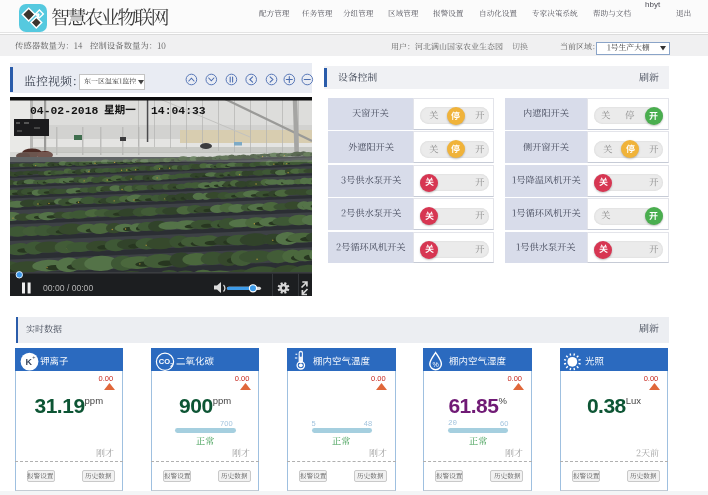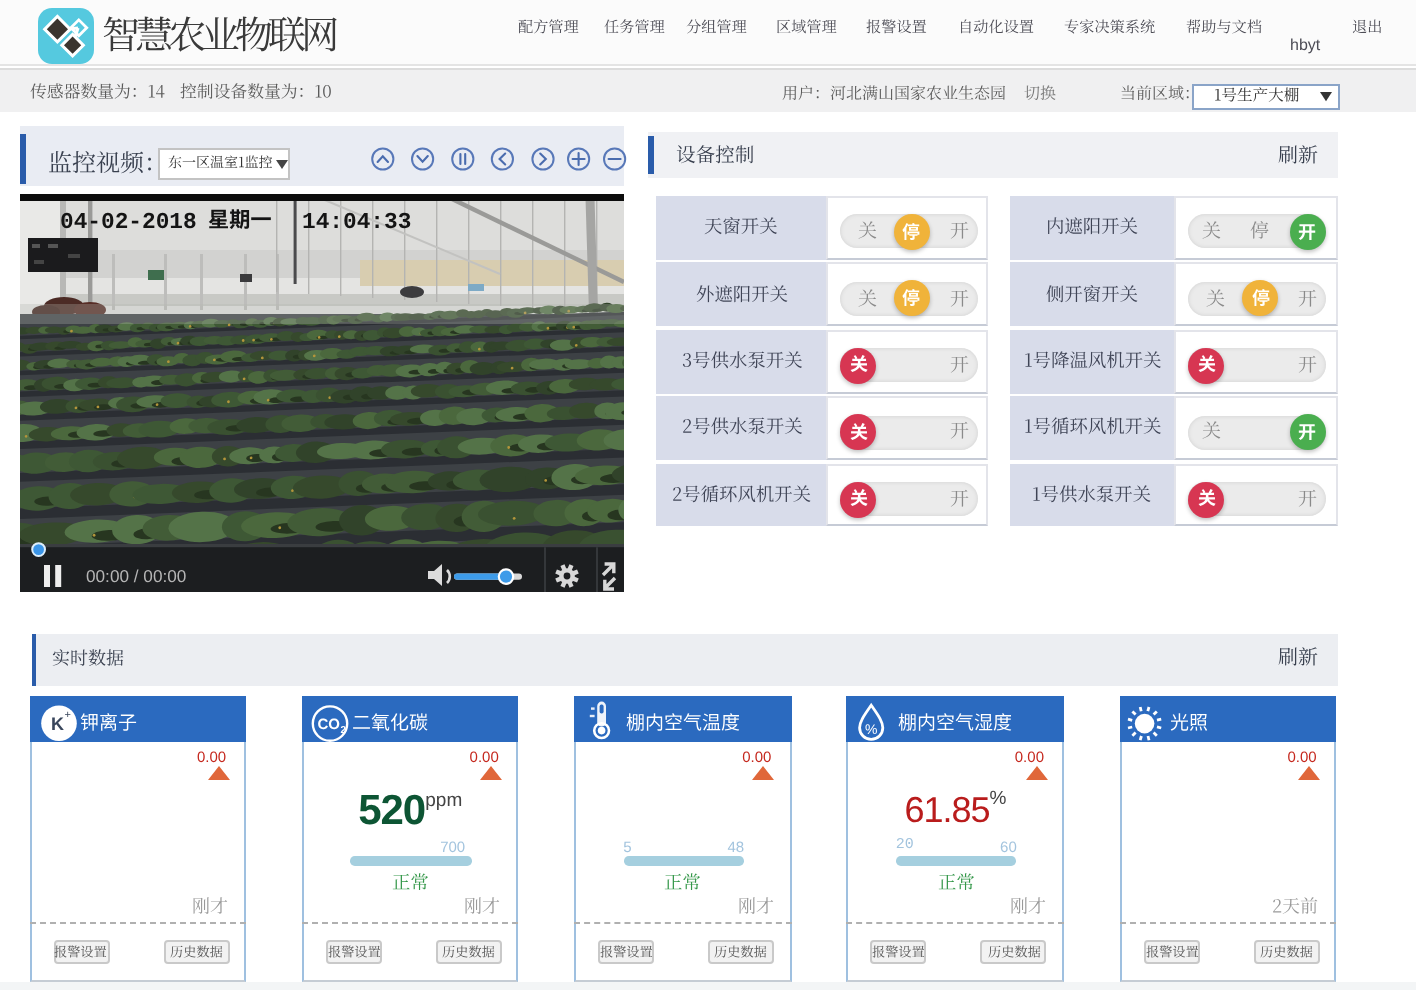--- a/index.html
+++ b/index.html
@@ -91,21 +91,21 @@
     </svg>
     <svg style="position:absolute;left:593.0px;top:10.0px;overflow:visible" width="38.0" height="7.6">
       <g transform="translate(0 6.08) scale(0.00760 -0.00760)" fill="#4d4d56">
         <use href="#gs5E2E" transform="translate(0 0)"></use>
         <use href="#gs52A9" transform="translate(1000 0)"></use>
         <use href="#gs4E0E" transform="translate(2000 0)"></use>
         <use href="#gs6587" transform="translate(3000 0)"></use>
         <use href="#gs6863" transform="translate(4000 0)"></use>
       </g>
     </svg>
-    <div class="abs" style="left:645px;top:18px;font-size:8px;color:#4d4d56">hbyt</div>
+    <div class="abs" style="left:645px;top:0;font-size:8px;color:#4d4d56">hbyt</div>
     <svg style="position:absolute;left:676.0px;top:10.0px;overflow:visible" width="15.2" height="7.6">
       <g transform="translate(0 6.08) scale(0.00760 -0.00760)" fill="#4d4d56">
         <use href="#gs9000" transform="translate(0 0)"></use>
         <use href="#gs51FA" transform="translate(1000 0)"></use>
       </g>
     </svg>
     <svg style="position:absolute;left:15.0px;top:42.3px;overflow:visible" width="67.4" height="8.4">
       <g transform="translate(0 6.72) scale(0.00840 -0.00840)" fill="#5a5a5a">
         <use href="#gs4F20" transform="translate(0 0)"></use>
         <use href="#gs611F" transform="translate(1000 0)"></use>
@@ -1145,20 +1145,21 @@
       <g transform="translate(0 7.60) scale(0.00950 -0.00950)" fill="#fff">
         <use href="#gn94BE" transform="translate(0 0)"></use>
         <use href="#gn79BB" transform="translate(1000 0)"></use>
         <use href="#gn5B50" transform="translate(2000 0)"></use>
       </g>
     </svg>
     <div class="abs" style="left:83.1px;top:373.5px;width:30px;text-align:right;font-size:7.5px;color:#c5271d;font-family:'Liberation Sans'">0.00</div>
     <svg class="abs" style="left:103.6px;top:383px" width="11" height="8">
       <path d="M5.5 0 L11 7 L0 7 Z" fill="#e0673a"></path>
     </svg>
+    <div class="abs" style="left:14.5px;top:394px;width:108.6px;text-align:center;font-family:'Liberation Sans'"><span style="font-size:21px;font-weight:bold;color:#0d5534;letter-spacing:-0.5px">31.19</span><span style="font-size:9.5px;color:#444;vertical-align:9px">ppm</span></div>
     <svg style="position:absolute;left:96.1px;top:448.5px;overflow:visible" width="18.0" height="9.0">
       <g transform="translate(0 7.20) scale(0.00900 -0.00900)" fill="#999">
         <use href="#gs521A" transform="translate(0 0)"></use>
         <use href="#gs624D" transform="translate(1000 0)"></use>
       </g>
     </svg>
     <div class="abs" style="left:14.5px;top:460.5px;width:108.6px;border-top:1px dashed #b0b0b0"></div>
     <div class="abs" style="left:26.5px;top:470.3px;width:28px;height:11.5px;background:#f2f2f2;border:1px solid #c9c9c9;border-radius:2px"></div>
     <svg style="position:absolute;left:27.3px;top:472.7px;overflow:visible" width="26.4" height="6.6">
       <g transform="translate(0 5.28) scale(0.00660 -0.00660)" fill="#555">
@@ -1189,21 +1190,21 @@
         <use href="#gn4E8C" transform="translate(0 0)"></use>
         <use href="#gn6C27" transform="translate(1000 0)"></use>
         <use href="#gn5316" transform="translate(2000 0)"></use>
         <use href="#gn78B3" transform="translate(3000 0)"></use>
       </g>
     </svg>
     <div class="abs" style="left:219.4px;top:373.5px;width:30px;text-align:right;font-size:7.5px;color:#c5271d;font-family:'Liberation Sans'">0.00</div>
     <svg class="abs" style="left:239.9px;top:383px" width="11" height="8">
       <path d="M5.5 0 L11 7 L0 7 Z" fill="#e0673a"></path>
     </svg>
-    <div class="abs" style="left:150.8px;top:394px;width:108.6px;text-align:center;font-family:'Liberation Sans'"><span style="font-size:21px;font-weight:bold;color:#0d5534;letter-spacing:-0.5px">520</span><span style="font-size:9.5px;color:#444;vertical-align:9px">ppm</span></div>
+    <div class="abs" style="left:150.8px;top:394px;width:108.6px;text-align:center;font-family:'Liberation Sans'"><span style="font-size:21px;font-weight:bold;color:#0d5534;letter-spacing:-0.5px">900</span><span style="font-size:9.5px;color:#444;vertical-align:9px">ppm</span></div>
     <div class="abs" style="left:202.6px;top:419px;width:30px;text-align:right;font-size:7.5px;color:#a3c4de;font-family:'Liberation Sans'">700</div>
     <div class="abs" style="left:175.3px;top:428.3px;width:60.5px;height:4.7px;border-radius:2.4px;background:#a5cfdf"></div>
     <svg style="position:absolute;left:195.9px;top:436.5px;overflow:visible" width="18.4" height="9.2">
       <g transform="translate(0 7.36) scale(0.00920 -0.00920)" fill="#35984a">
         <use href="#gs6B63" transform="translate(0 0)"></use>
         <use href="#gs5E38" transform="translate(1000 0)"></use>
       </g>
     </svg>
     <svg style="position:absolute;left:232.4px;top:448.5px;overflow:visible" width="18.0" height="9.0">
       <g transform="translate(0 7.20) scale(0.00900 -0.00900)" fill="#999">
@@ -1301,21 +1302,21 @@
         <use href="#gn7A7A" transform="translate(2000 0)"></use>
         <use href="#gn6C14" transform="translate(3000 0)"></use>
         <use href="#gn6E7F" transform="translate(4000 0)"></use>
         <use href="#gn5EA6" transform="translate(5000 0)"></use>
       </g>
     </svg>
     <div class="abs" style="left:492.0px;top:373.5px;width:30px;text-align:right;font-size:7.5px;color:#c5271d;font-family:'Liberation Sans'">0.00</div>
     <svg class="abs" style="left:512.5px;top:383px" width="11" height="8">
       <path d="M5.5 0 L11 7 L0 7 Z" fill="#e0673a"></path>
     </svg>
-    <div class="abs" style="left:423.4px;top:394px;width:108.6px;text-align:center;font-family:'Liberation Sans'"><span style="font-size:18px;font-weight:normal;color:#b91c1c;letter-spacing:-0.5px">61.85</span><span style="font-size:9.5px;color:#444;vertical-align:9px">%</span></div>
+    <div class="abs" style="left:423.4px;top:394px;width:108.6px;text-align:center;font-family:'Liberation Sans'"><span style="font-size:21px;font-weight:bold;color:#701a75;letter-spacing:-0.5px">61.85</span><span style="font-size:9.5px;color:#444;vertical-align:9px">%</span></div>
     <div class="abs" style="left:447.9px;top:419px;font-size:7.5px;color:#a3c4de;font-family:Liberation Mono, monospace">20</div>
     <div class="abs" style="left:478.4px;top:419px;width:30px;text-align:right;font-size:7.5px;color:#a3c4de;font-family:'Liberation Sans'">60</div>
     <div class="abs" style="left:447.9px;top:428.3px;width:60.5px;height:4.7px;border-radius:2.4px;background:#a5cfdf"></div>
     <svg style="position:absolute;left:468.5px;top:436.5px;overflow:visible" width="18.4" height="9.2">
       <g transform="translate(0 7.36) scale(0.00920 -0.00920)" fill="#35984a">
         <use href="#gs6B63" transform="translate(0 0)"></use>
         <use href="#gs5E38" transform="translate(1000 0)"></use>
       </g>
     </svg>
     <svg style="position:absolute;left:505.0px;top:448.5px;overflow:visible" width="18.0" height="9.0">
@@ -1363,20 +1364,21 @@
     <svg style="position:absolute;left:585.2px;top:356.6px;overflow:visible" width="19.0" height="9.5">
       <g transform="translate(0 7.60) scale(0.00950 -0.00950)" fill="#fff">
         <use href="#gn5149" transform="translate(0 0)"></use>
         <use href="#gn7167" transform="translate(1000 0)"></use>
       </g>
     </svg>
     <div class="abs" style="left:628.3px;top:373.5px;width:30px;text-align:right;font-size:7.5px;color:#c5271d;font-family:'Liberation Sans'">0.00</div>
     <svg class="abs" style="left:648.8px;top:383px" width="11" height="8">
       <path d="M5.5 0 L11 7 L0 7 Z" fill="#e0673a"></path>
     </svg>
+    <div class="abs" style="left:559.7px;top:394px;width:108.6px;text-align:center;font-family:'Liberation Sans'"><span style="font-size:21px;font-weight:bold;color:#0d5534;letter-spacing:-0.5px">0.38</span><span style="font-size:9.5px;color:#444;vertical-align:9px">Lux</span></div>
     <svg style="position:absolute;left:636.3px;top:448.5px;overflow:visible" width="23.0" height="9.0">
       <g transform="translate(0 7.20) scale(0.00900 -0.00900)" fill="#999">
         <use href="#gs0032" transform="translate(0 0)"></use>
         <use href="#gs5929" transform="translate(558 0)"></use>
         <use href="#gs524D" transform="translate(1558 0)"></use>
       </g>
     </svg>
     <div class="abs" style="left:559.7px;top:460.5px;width:108.6px;border-top:1px dashed #b0b0b0"></div>
     <div class="abs" style="left:571.7px;top:470.3px;width:28px;height:11.5px;background:#f2f2f2;border:1px solid #c9c9c9;border-radius:2px"></div>
     <svg style="position:absolute;left:572.5px;top:472.7px;overflow:visible" width="26.4" height="6.6">

